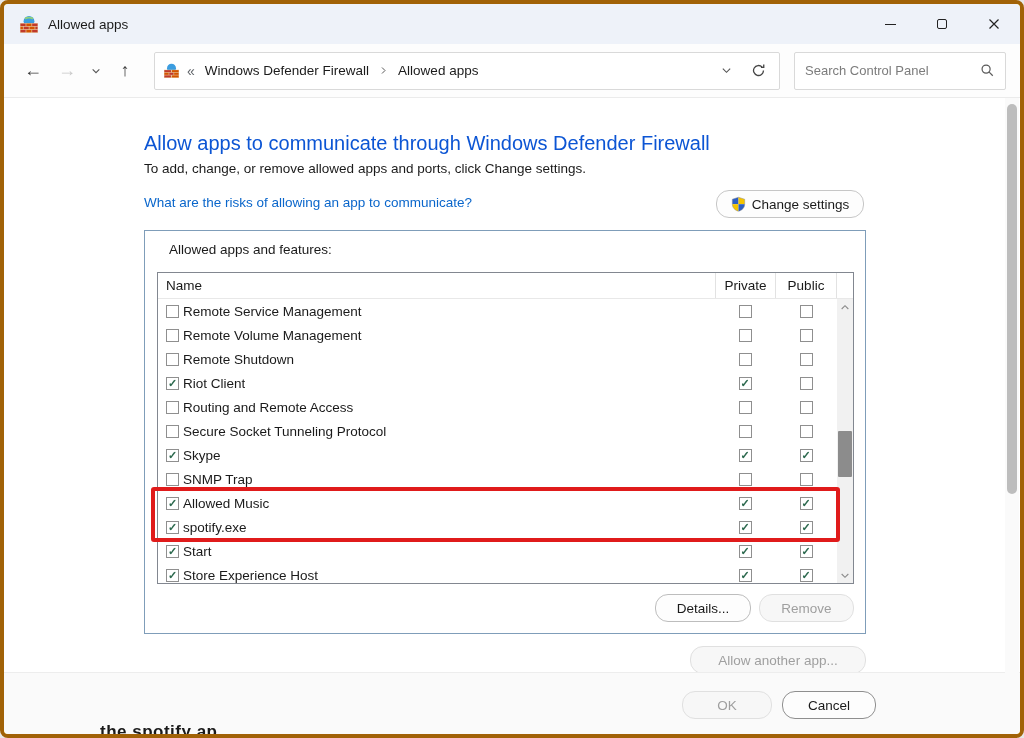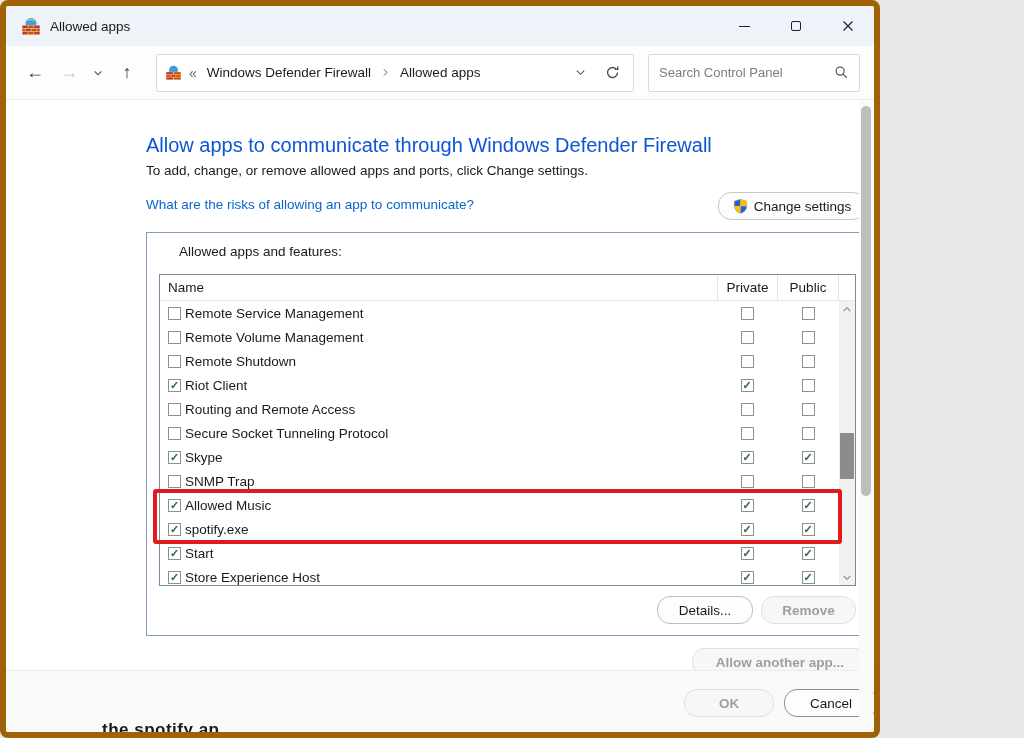--- a/index.html
+++ b/index.html
@@ -1,21 +1,21 @@
 <!DOCTYPE html>
 <html><head>
 <meta charset="utf-8">
 <style>
   * { box-sizing: border-box; margin: 0; padding: 0; }
   html,body { background:#e8e8e8; }
   body { font-family:"Liberation Sans", sans-serif; }
 
   .window {
-    position:relative; width:880px; height:738px;
-    background:#fde047; border:6px solid #a16207; border-radius:8px;
+    position:relative; width:1024px; height:738px;
+    background:#fde047; border:4px solid #a16207; border-radius:8px;
     overflow:hidden;
   }
 
   
   .titlebar {
     position:absolute; top:0; left:0; right:0; height:40px;
     background:#eef2f9; display:flex; align-items:center;
     padding-left:16px; gap:10px;
   }
   .titlebar .title { font-size:13.5px; color:#1b1b1b; }
@@ -59,29 +59,29 @@
   .main { position:absolute; top:94px; left:0; right:0; bottom:62px; background:#fff; }
   .page-heading { position:absolute; left:140px; top:34px; font-size:20px; font-weight:400; color:#0c55d4; }
   .instruction { position:absolute; left:140px; top:63px; font-size:13.5px; color:#1a1a1a; }
   .risks-link { position:absolute; left:140px; top:97px; font-size:13.5px; color:#0a66cb; text-decoration:none; }
 
   .btn {
     display:inline-flex; align-items:center; justify-content:center; gap:6px;
     font-family:"Liberation Sans",sans-serif; font-size:13.5px; color:#1a1a1a;
     background:#fdfdfd; border:1px solid #bdbdbd; border-radius:13px; cursor:default;
   }
-  .btn.disabled { color:#9f9f9f; background:#f7f7f7; border-color:#e0e0e0;font-weight:bold; }
+  .btn.disabled { color:#9f9f9f; background:#f7f7f7; border-color:#e0e0e0; }
 
   .change-settings { position:absolute; left:712px; top:92px; width:148px; height:28px; border-color:#c6c6c6; }
 
   .groupbox {
     position:absolute; left:140px; top:132px; width:722px; height:404px;
     border:1px solid #7f9db9; background:#fff;
   }
-  .group-label { position:absolute; left:32px; top:11px; font-size:13.5px; color:#1a1a1a; }
+  .group-label { position:absolute; left:24px; top:11px; font-size:13.5px; color:#1a1a1a; }
 
   .listbox {
     position:absolute; left:12px; top:41px; width:697px; height:312px;
     border:1px solid #828790; background:#fff; overflow:hidden;
   }
   .lheader { display:flex; height:26px; align-items:center; border-bottom:1px solid #e8e8e8;
              font-size:13.5px; color:#1a1a1a; padding-right:16px; }
   .lheader .hname { flex:1; padding-left:8px; }
   .lheader .hcol { width:60px; text-align:center; border-left:1px solid #e2e2e2; height:100%;
                    display:flex; align-items:center; justify-content:center; }

